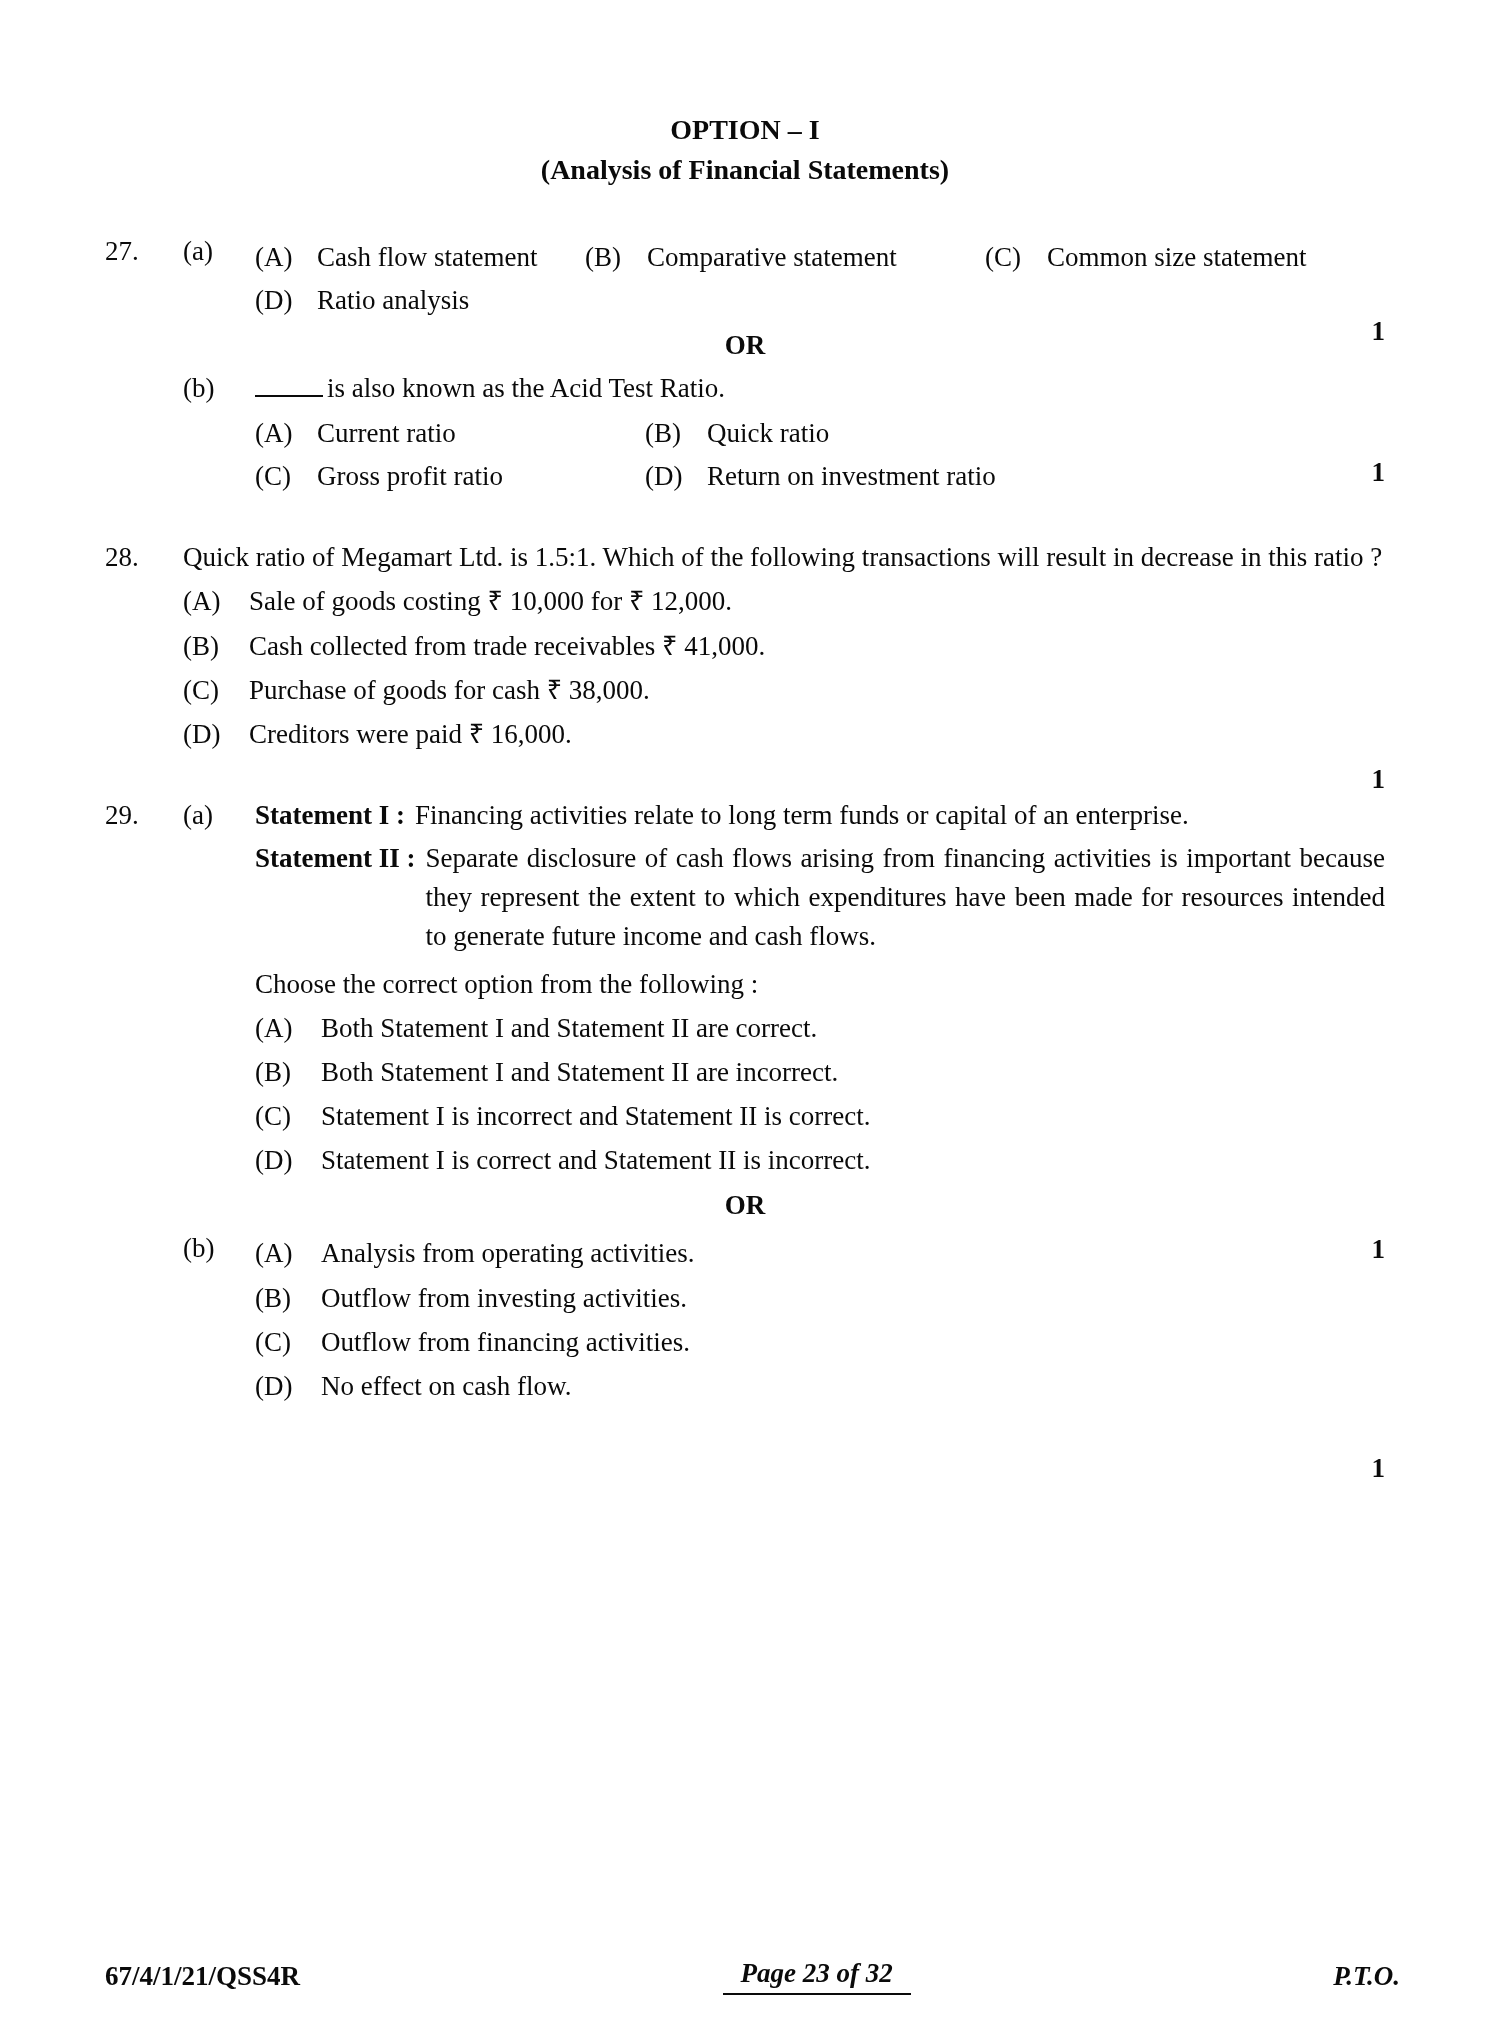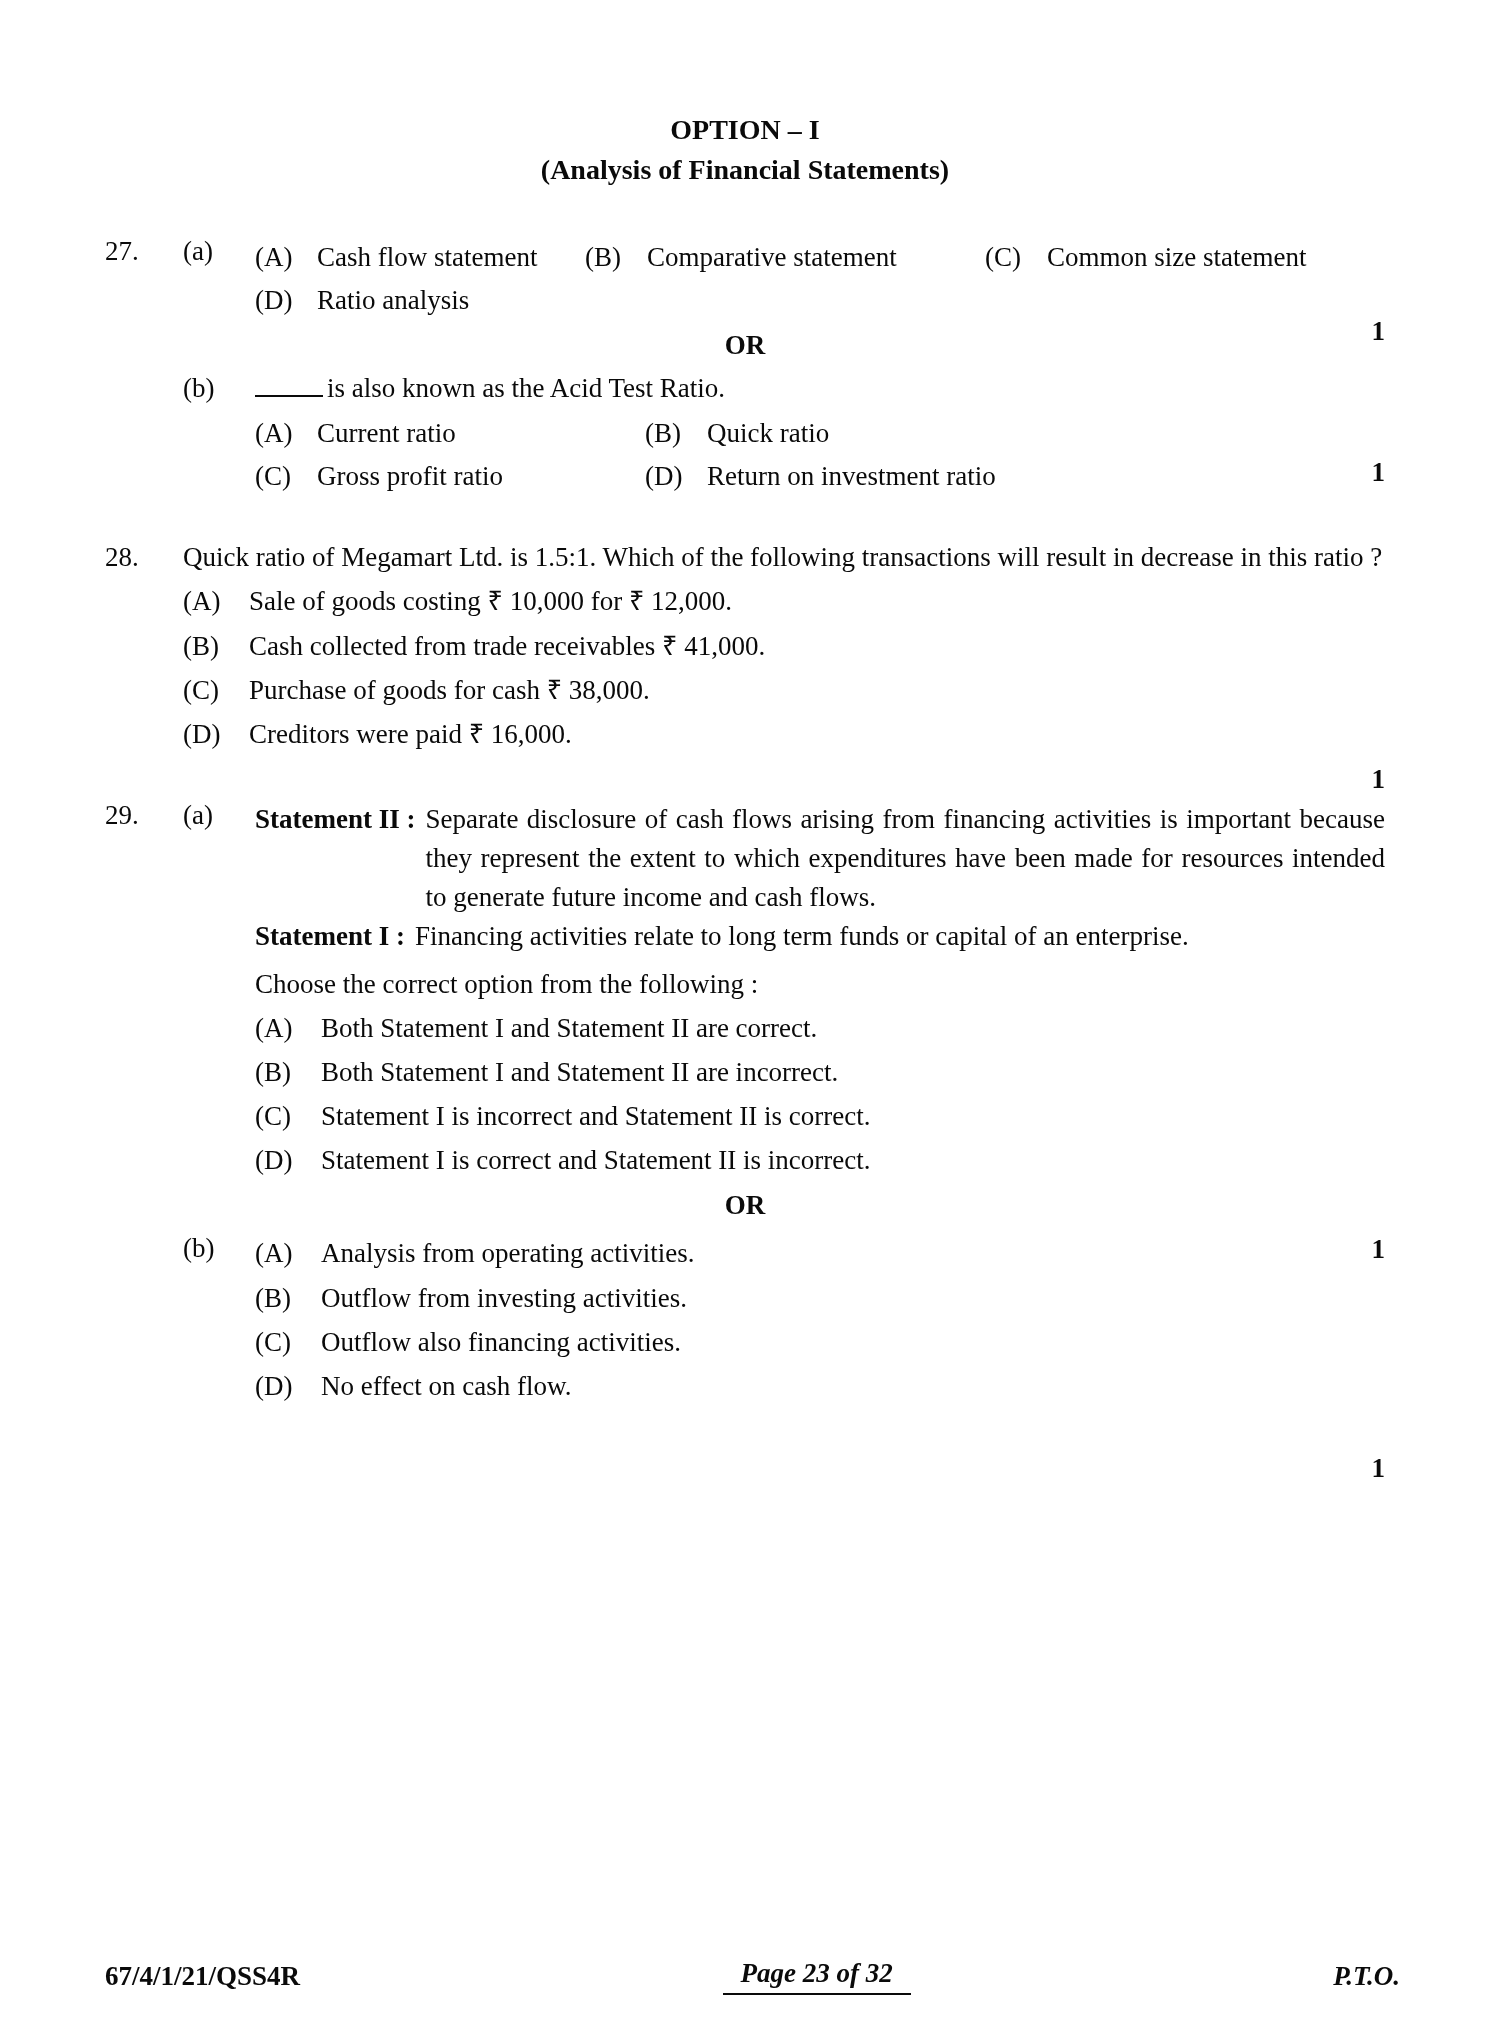--- a/index.html
+++ b/index.html
@@ -251,28 +251,28 @@
     </div>
   </div>
 
   <div class="sec-gap-lg"></div>
 
   <div class="block">
     <div class="q-row">
       <div class="qnum">29.</div>
       <div class="qpart">(a)</div>
       <div class="qbody">
+        <div class="stmt-row">
+          <div class="stmt-lbl" style="margin-right:10px">Statement I :</div>
+          <div class="stmt-txt">Financing activities relate to long term funds or capital of an enterprise.</div>
+        </div>
         <div class="stmt-row" style="margin-top:4px">
           <div class="stmt-lbl" style="margin-right:10px">Statement II :</div>
           <div class="stmt-txt">Separate disclosure of cash flows arising from financing activities is important because they represent the extent to which expenditures have been made for resources intended to generate future income and cash flows.</div>
         </div>
-        <div class="stmt-row">
-          <div class="stmt-lbl" style="margin-right:10px">Statement I :</div>
-          <div class="stmt-txt">Financing activities relate to long term funds or capital of an enterprise.</div>
-        </div>
         <div style="margin-top:8px">Choose the correct option from the following :</div>
         <div>
           <div class="list-line">
             <span class="lbl">(A)</span>
             <span class="txt">Both Statement I and Statement II are correct.</span>
           </div>
           <div class="list-line">
             <span class="lbl">(B)</span>
             <span class="txt">Both Statement I and Statement II are incorrect.</span>
           </div>
@@ -299,21 +299,21 @@
           <div class="list-line">
             <span class="lbl">(A)</span>
             <span class="txt">Analysis from operating activities.</span>
           </div>
           <div class="list-line">
             <span class="lbl">(B)</span>
             <span class="txt">Outflow from investing activities.</span>
           </div>
           <div class="list-line">
             <span class="lbl">(C)</span>
-            <span class="txt">Outflow also financing activities.</span>
+            <span class="txt">Outflow from financing activities.</span>
           </div>
           <div class="list-line">
             <span class="lbl">(D)</span>
             <span class="txt">No effect on cash flow.</span>
           </div>
         </div>
         <div class="marks" style="top:220px">1</div>
       </div>
     </div>
   </div>

